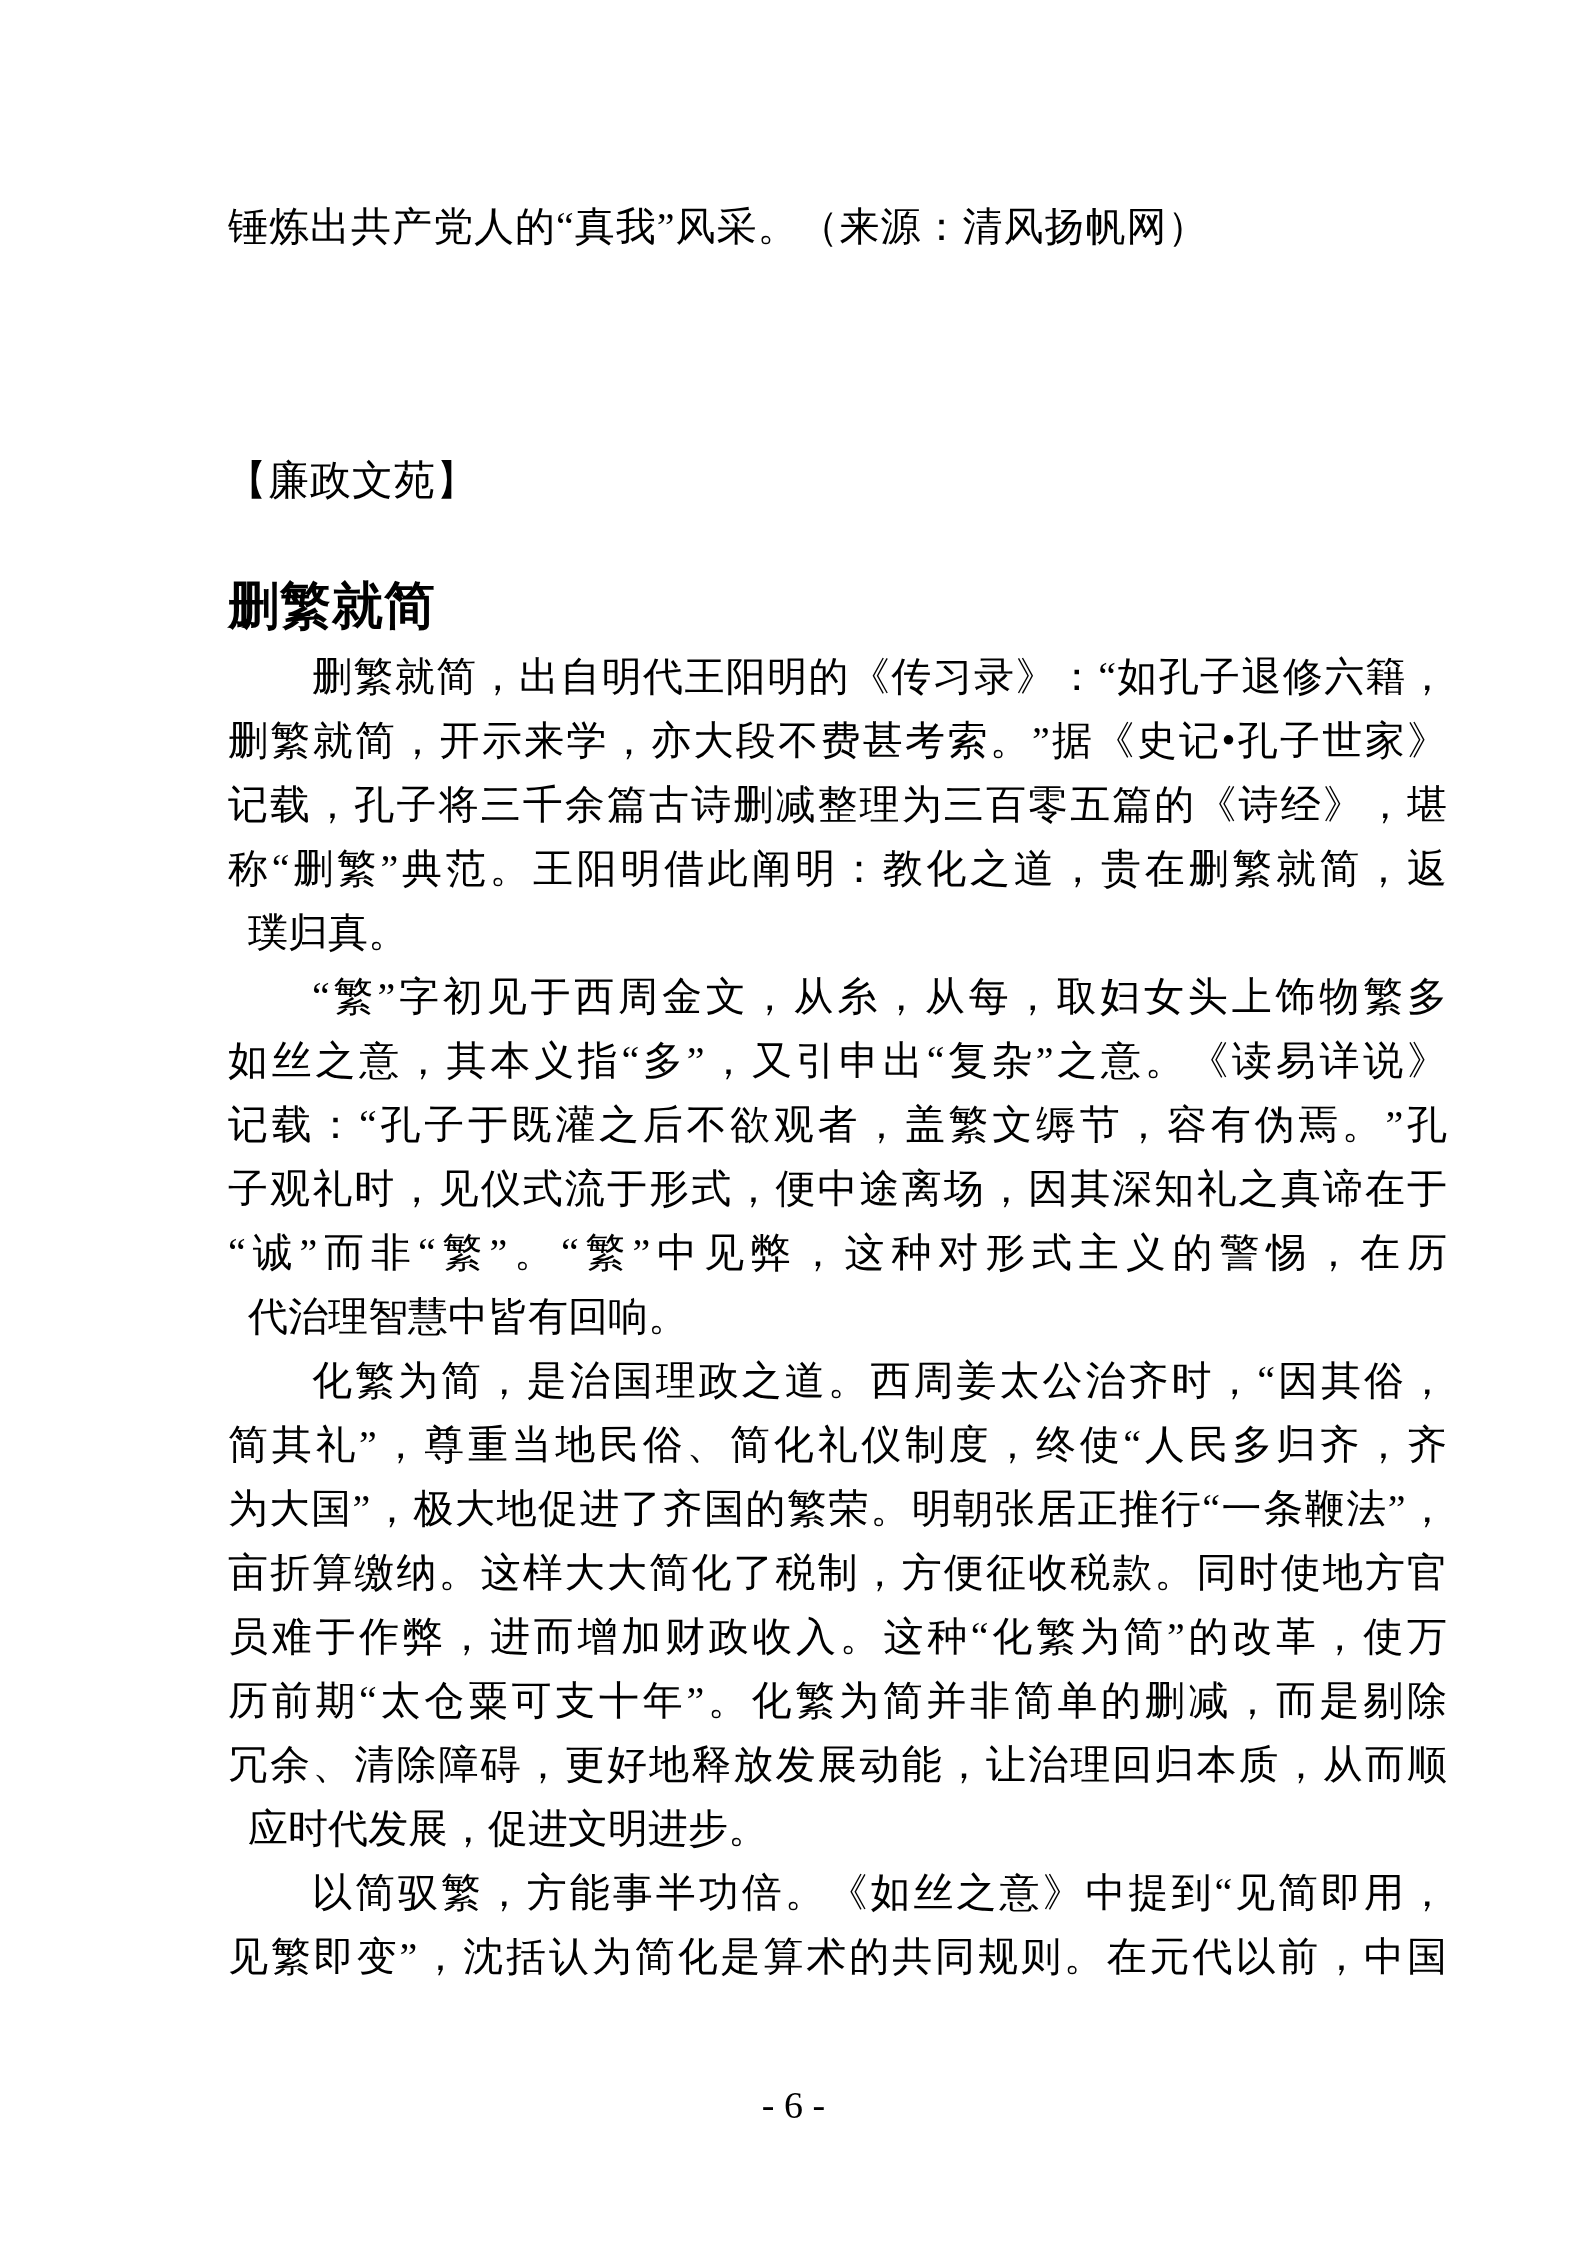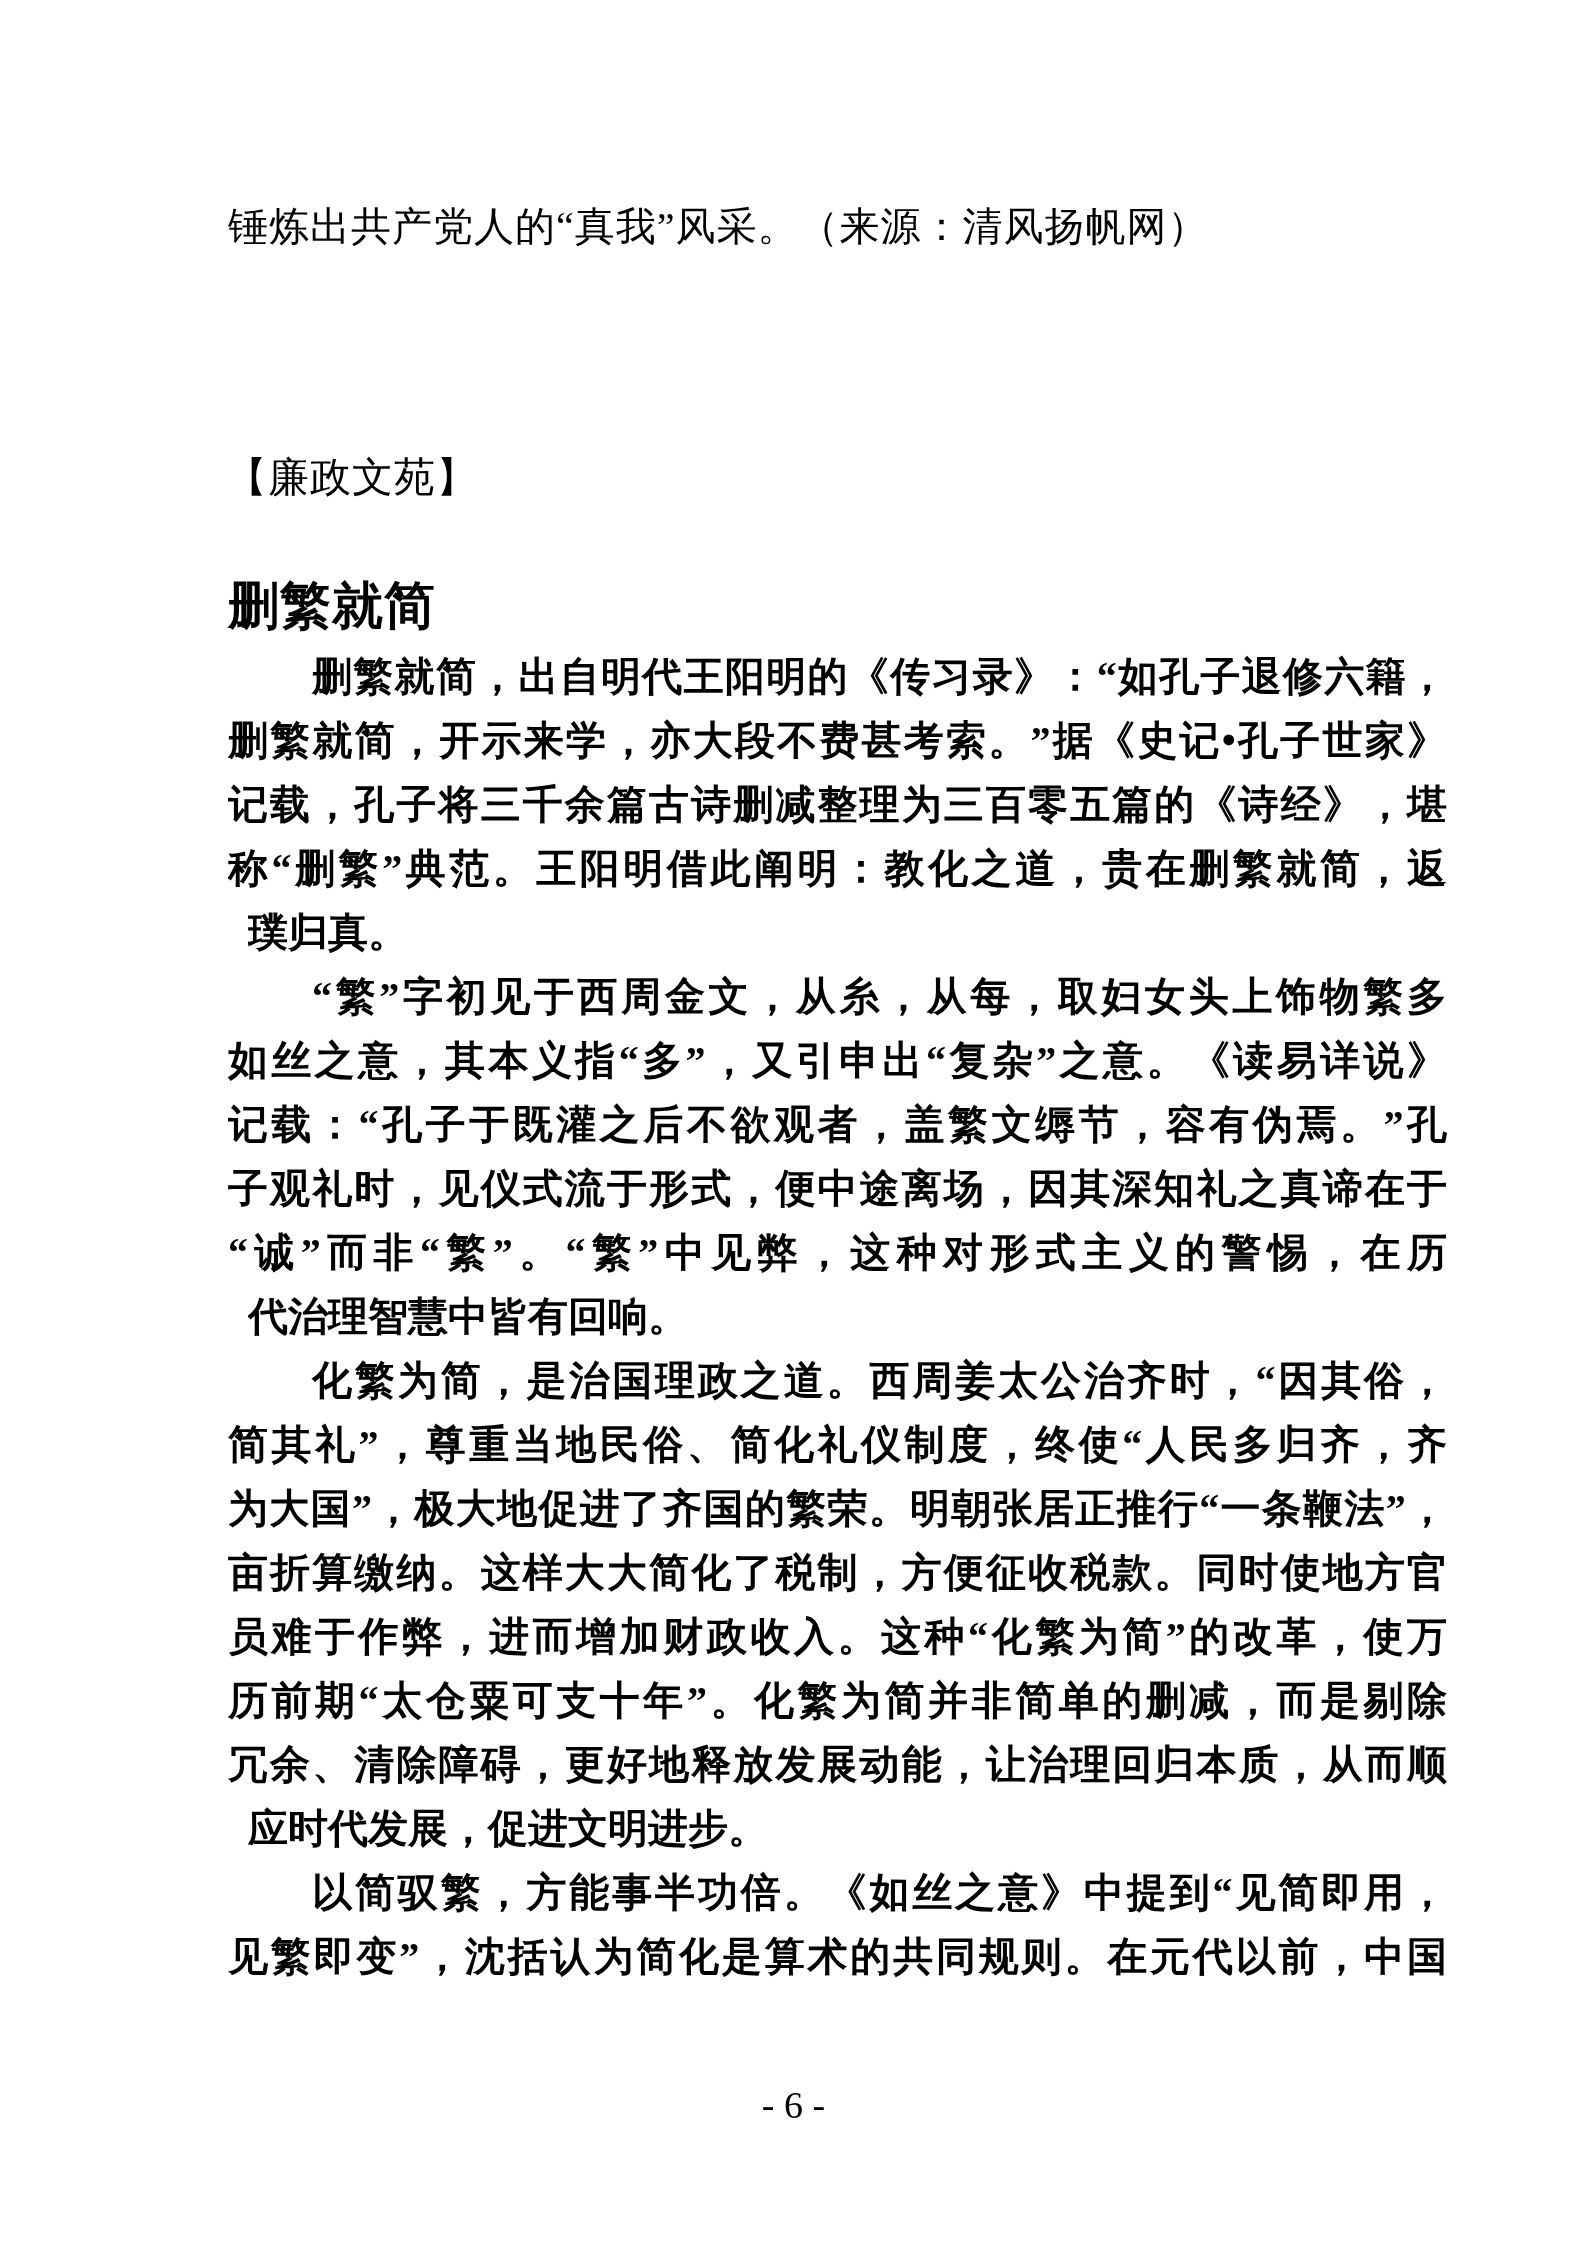--- a/index.html
+++ b/index.html
@@ -26,21 +26,20 @@
     letter-spacing: 1px;
     white-space: nowrap;
   }
   .section-header {
     position: absolute;
     top: 455px;
     left: 226px;
     font-size: 41px;
     line-height: 50px;
     letter-spacing: 1px;
-    font-family: Liberation Mono, monospace;
   }
   .article-title {
     position: absolute;
     top: 574px;
     left: 228px;
     right: 140px;
     margin: 0;
     text-align: left;
     font-size: 51px;
     line-height: 64px;
@@ -53,21 +52,20 @@
     left: 228px;
     right: 140px;
     font-size: 40px;
   }
   .article-body .line {
     height: 64px;
     line-height: 64px;
     overflow: hidden;
     text-align: justify;
     text-align-last: justify;
-    font-weight: bold;
   }
   .article-body .line.indent {
     padding-left: 84px;
   }
   .article-body .line.endline {
     text-align-last: left;
     margin-left: 20px;
   }
   .page-number {
     position: absolute;

